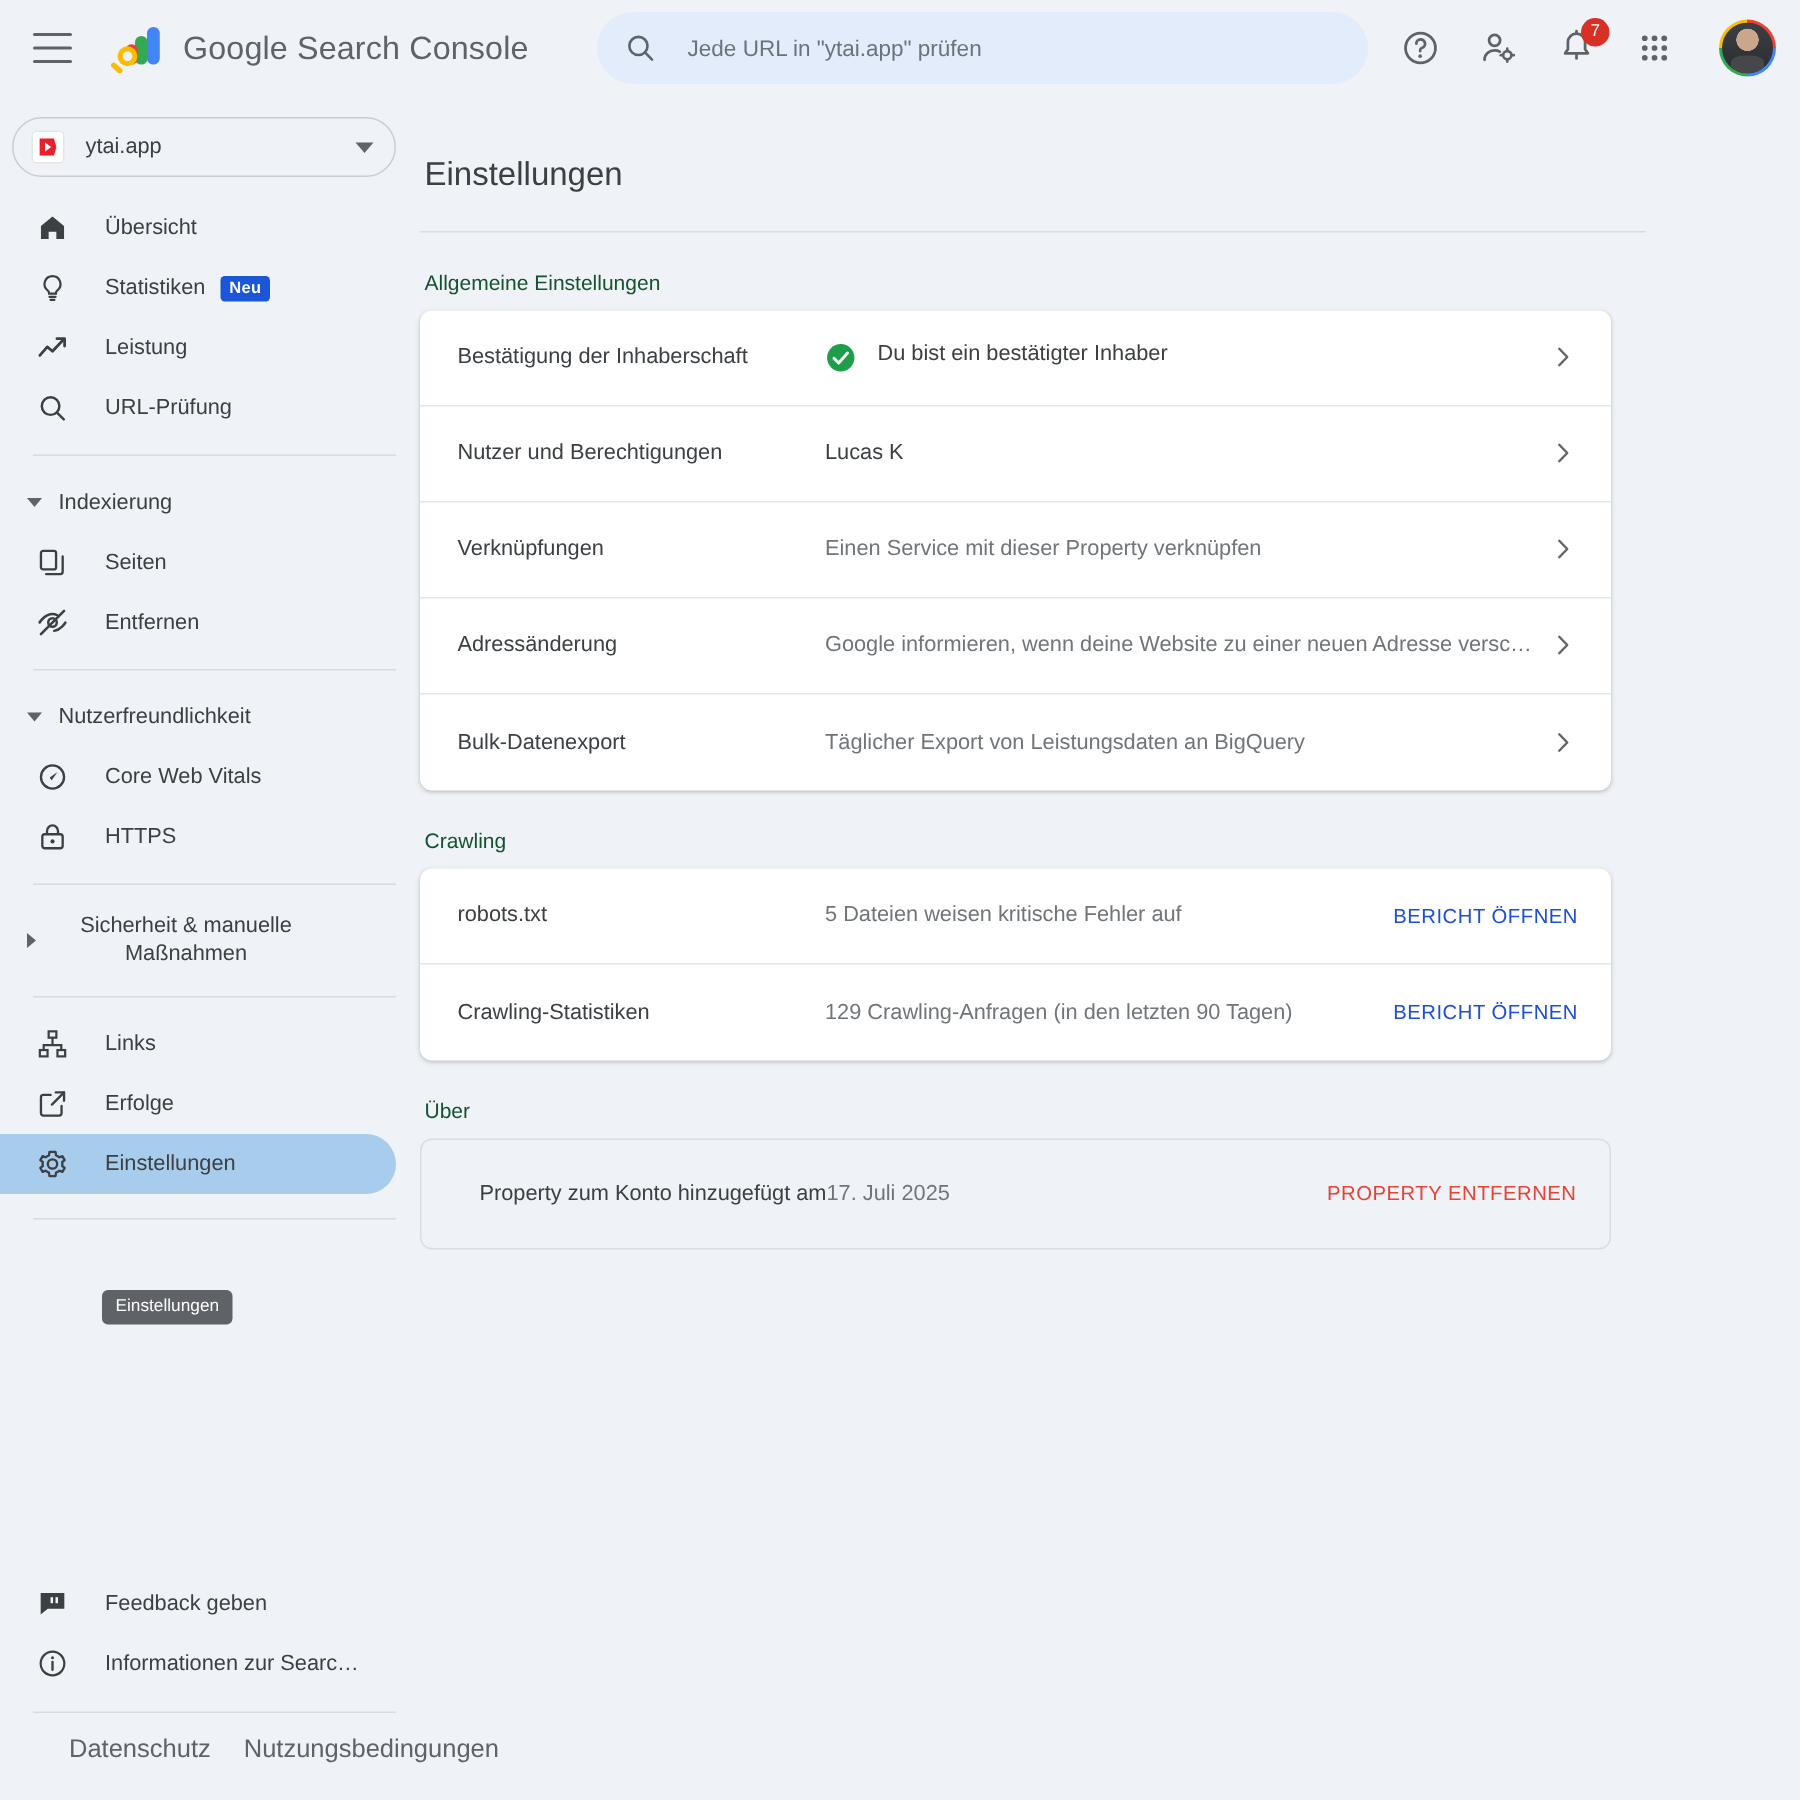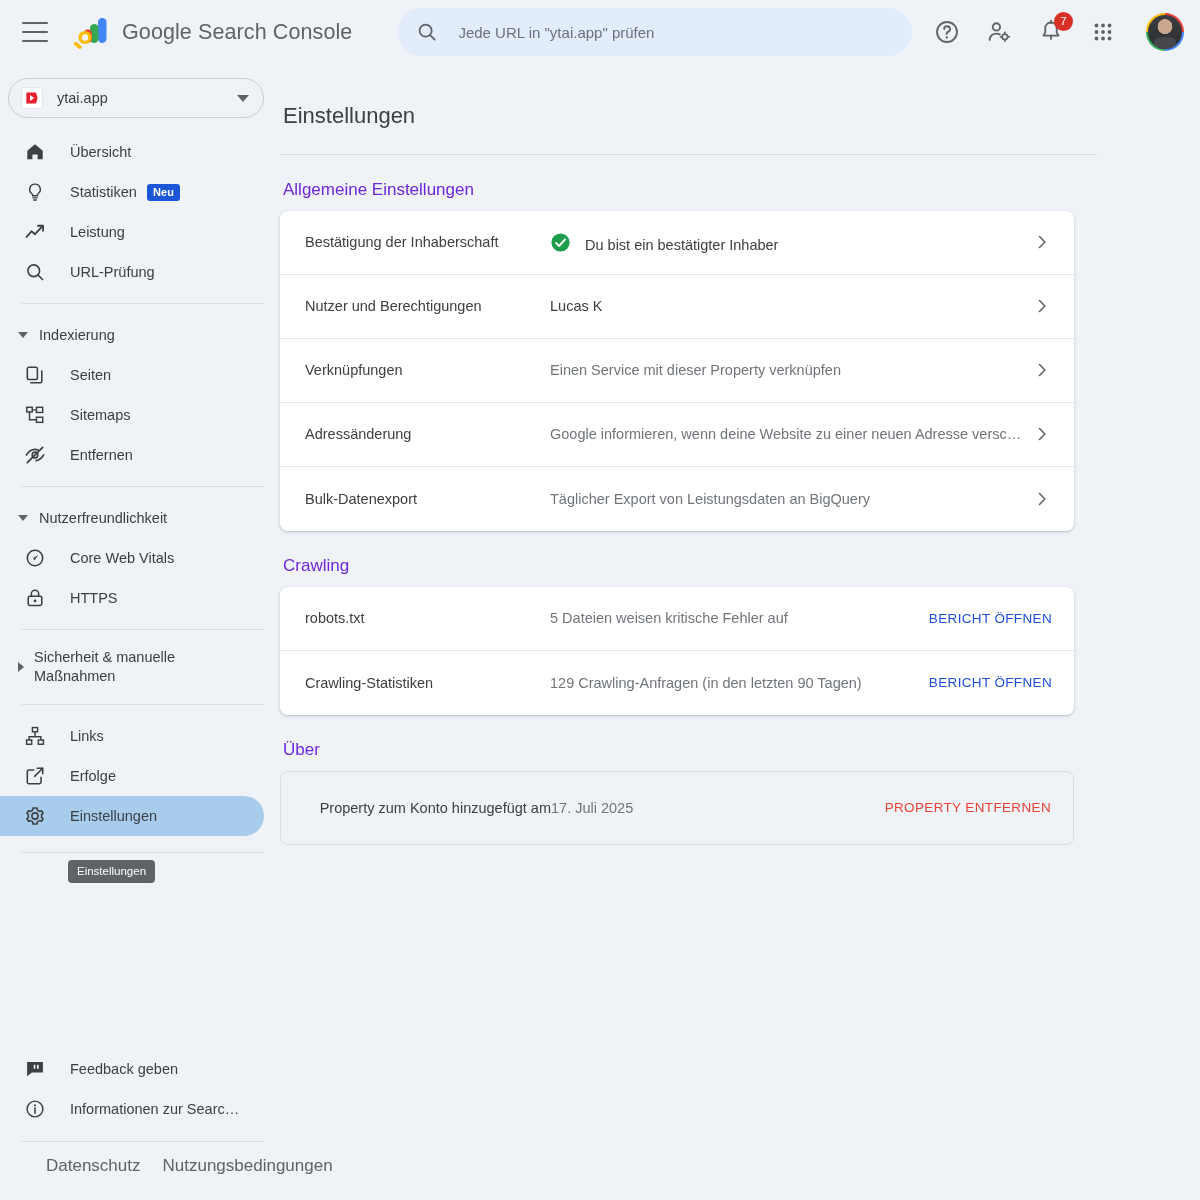--- a/index.html
+++ b/index.html
@@ -130,21 +130,21 @@
   .group-head .tri-down {
     width: 0; height: 0; border-left: 5px solid transparent; border-right: 5px solid transparent;
     border-top: 6px solid #5f6368; margin-right: 11px; flex: 0 0 auto;
   }
   .group-head .tri-right {
     width: 0; height: 0; border-top: 5px solid transparent; border-bottom: 5px solid transparent;
     border-left: 6px solid #5f6368; margin-right: 10px; flex: 0 0 auto;
   }
   .group-head .lbl { font-size: 14.5px; color: #3c4043; }
   .group-head.two-line { height: 52px; align-items: center; }
-  .group-head.two-line .lbl { line-height: 19px; max-width: 180px; }
+  .group-head.two-line .lbl { line-height: 19px; max-width: 180px; text-align: center; }
 
   .tooltip {
     position: absolute; left: 68px; top: 796px;
     background: #5f6368; color: #fff;
     font-size: 11.5px; padding: 5px 9px 6px; border-radius: 4px;
     white-space: nowrap;
   }
 
   .side-bottom { margin-top: auto; padding-bottom: 24px; }
   .side-bottom .nav-item .lbl { color: #3c4043; }
@@ -155,21 +155,21 @@
   .legal a { font-size: 17px; color: #5f6368; text-decoration: none; cursor: pointer; }
 
   
   .main { flex: 1 1 auto; padding: 0 24px 0 0; position: relative; }
   .page-title {
     font-size: 22px; color: #3c4043; padding: 24px 0 0 3px; font-weight: 400;
   }
   .title-rule { height: 1px; background: #dadce0; margin: 25px 0 0 0; width: 817px; }
 
   .section-label {
-    font-size: 17px; color: #6d28d9; margin: 25px 0 11px 3px;
+    font-size: 14px; color: #14532d; margin: 25px 0 11px 3px;
   }
   .card {
     width: 794px; background: #fff;
     border-radius: 8px;
     box-shadow: 0 1px 2px rgba(60,64,67,.18), 0 1px 3px 1px rgba(60,64,67,.08);
     overflow: hidden;
   }
   .card.flat {
     background: #eff2f7; box-shadow: none; border: 1px solid #d9dde4;
   }
@@ -179,21 +179,21 @@
     border-bottom: 1px solid #e4e6ea;
     cursor: pointer;
   }
   .row:last-child { border-bottom: none; }
   .row-title {
     font-size: 14.5px; color: #3c4043;
     flex: 0 0 245px; line-height: 20px;
   }
   .row-value {
     font-size: 14.5px; color: #70757a;
-    flex: 1 1 auto; display: flex; align-items: flex-end;
+    flex: 1 1 auto; display: flex; align-items: flex-start;
     overflow: hidden; white-space: nowrap; text-overflow: ellipsis;
   }
   .row-value.dark { color: #3c4043; }
   .check-icon { width: 21px; height: 21px; margin-right: 14px; flex: 0 0 auto; }
   .chevron { width: 20px; height: 20px; flex: 0 0 auto; margin-left: 12px; }
   .row-action {
     font-size: 13.5px; letter-spacing: .35px; font-weight: 500;
     color: #1d4ed8; cursor: pointer; flex: 0 0 auto; white-space: nowrap;
   }
   .row-action.danger { color: #ea4335; }
@@ -337,29 +337,20 @@
       </div>
 
       <div class="nav-item sub">
         <svg class="ico" viewBox="0 0 24 24">
           <rect x="3.6" y="3.6" width="11" height="13.4" rx="1.6" fill="none" stroke="#3c4043" stroke-width="1.7"></rect>
           <path d="M7.4 20.4h10.4c.9 0 1.6-.7 1.6-1.6V7.6" fill="none" stroke="#3c4043" stroke-width="1.7" stroke-linecap="round"></path>
         </svg>
         <span class="lbl">Seiten</span>
       </div>
 
-      <div class="nav-item sub">
-        <svg class="ico" viewBox="0 0 24 24">
-          <rect x="3" y="3.6" width="6" height="5" fill="none" stroke="#3c4043" stroke-width="1.6"></rect>
-          <rect x="13.6" y="3.6" width="6.8" height="5.6" fill="none" stroke="#3c4043" stroke-width="1.6"></rect>
-          <rect x="13.6" y="14.4" width="6.8" height="5.6" fill="none" stroke="#3c4043" stroke-width="1.6"></rect>
-          <path d="M6 8.6v8.6h7.2M13.6 6.4H9" fill="none" stroke="#3c4043" stroke-width="1.6"></path>
-        </svg>
-        <span class="lbl">Sitemaps</span>
-      </div>
 
       <div class="nav-item sub">
         <svg class="ico" viewBox="0 0 24 24">
           <path d="M2.6 12S6.4 5.8 12 5.8c1.3 0 2.5.35 3.5.9M21.4 12s-3.2 5.3-8.2 6.1" fill="none" stroke="#3c4043" stroke-width="1.8" stroke-linecap="round"></path>
           <circle cx="12" cy="12" r="3.1" fill="none" stroke="#3c4043" stroke-width="1.8"></circle>
           <line x1="3.6" y1="20.4" x2="20.4" y2="3.6" stroke="#3c4043" stroke-width="1.9" stroke-linecap="round"></line>
         </svg>
         <span class="lbl">Entfernen</span>
       </div>
 

